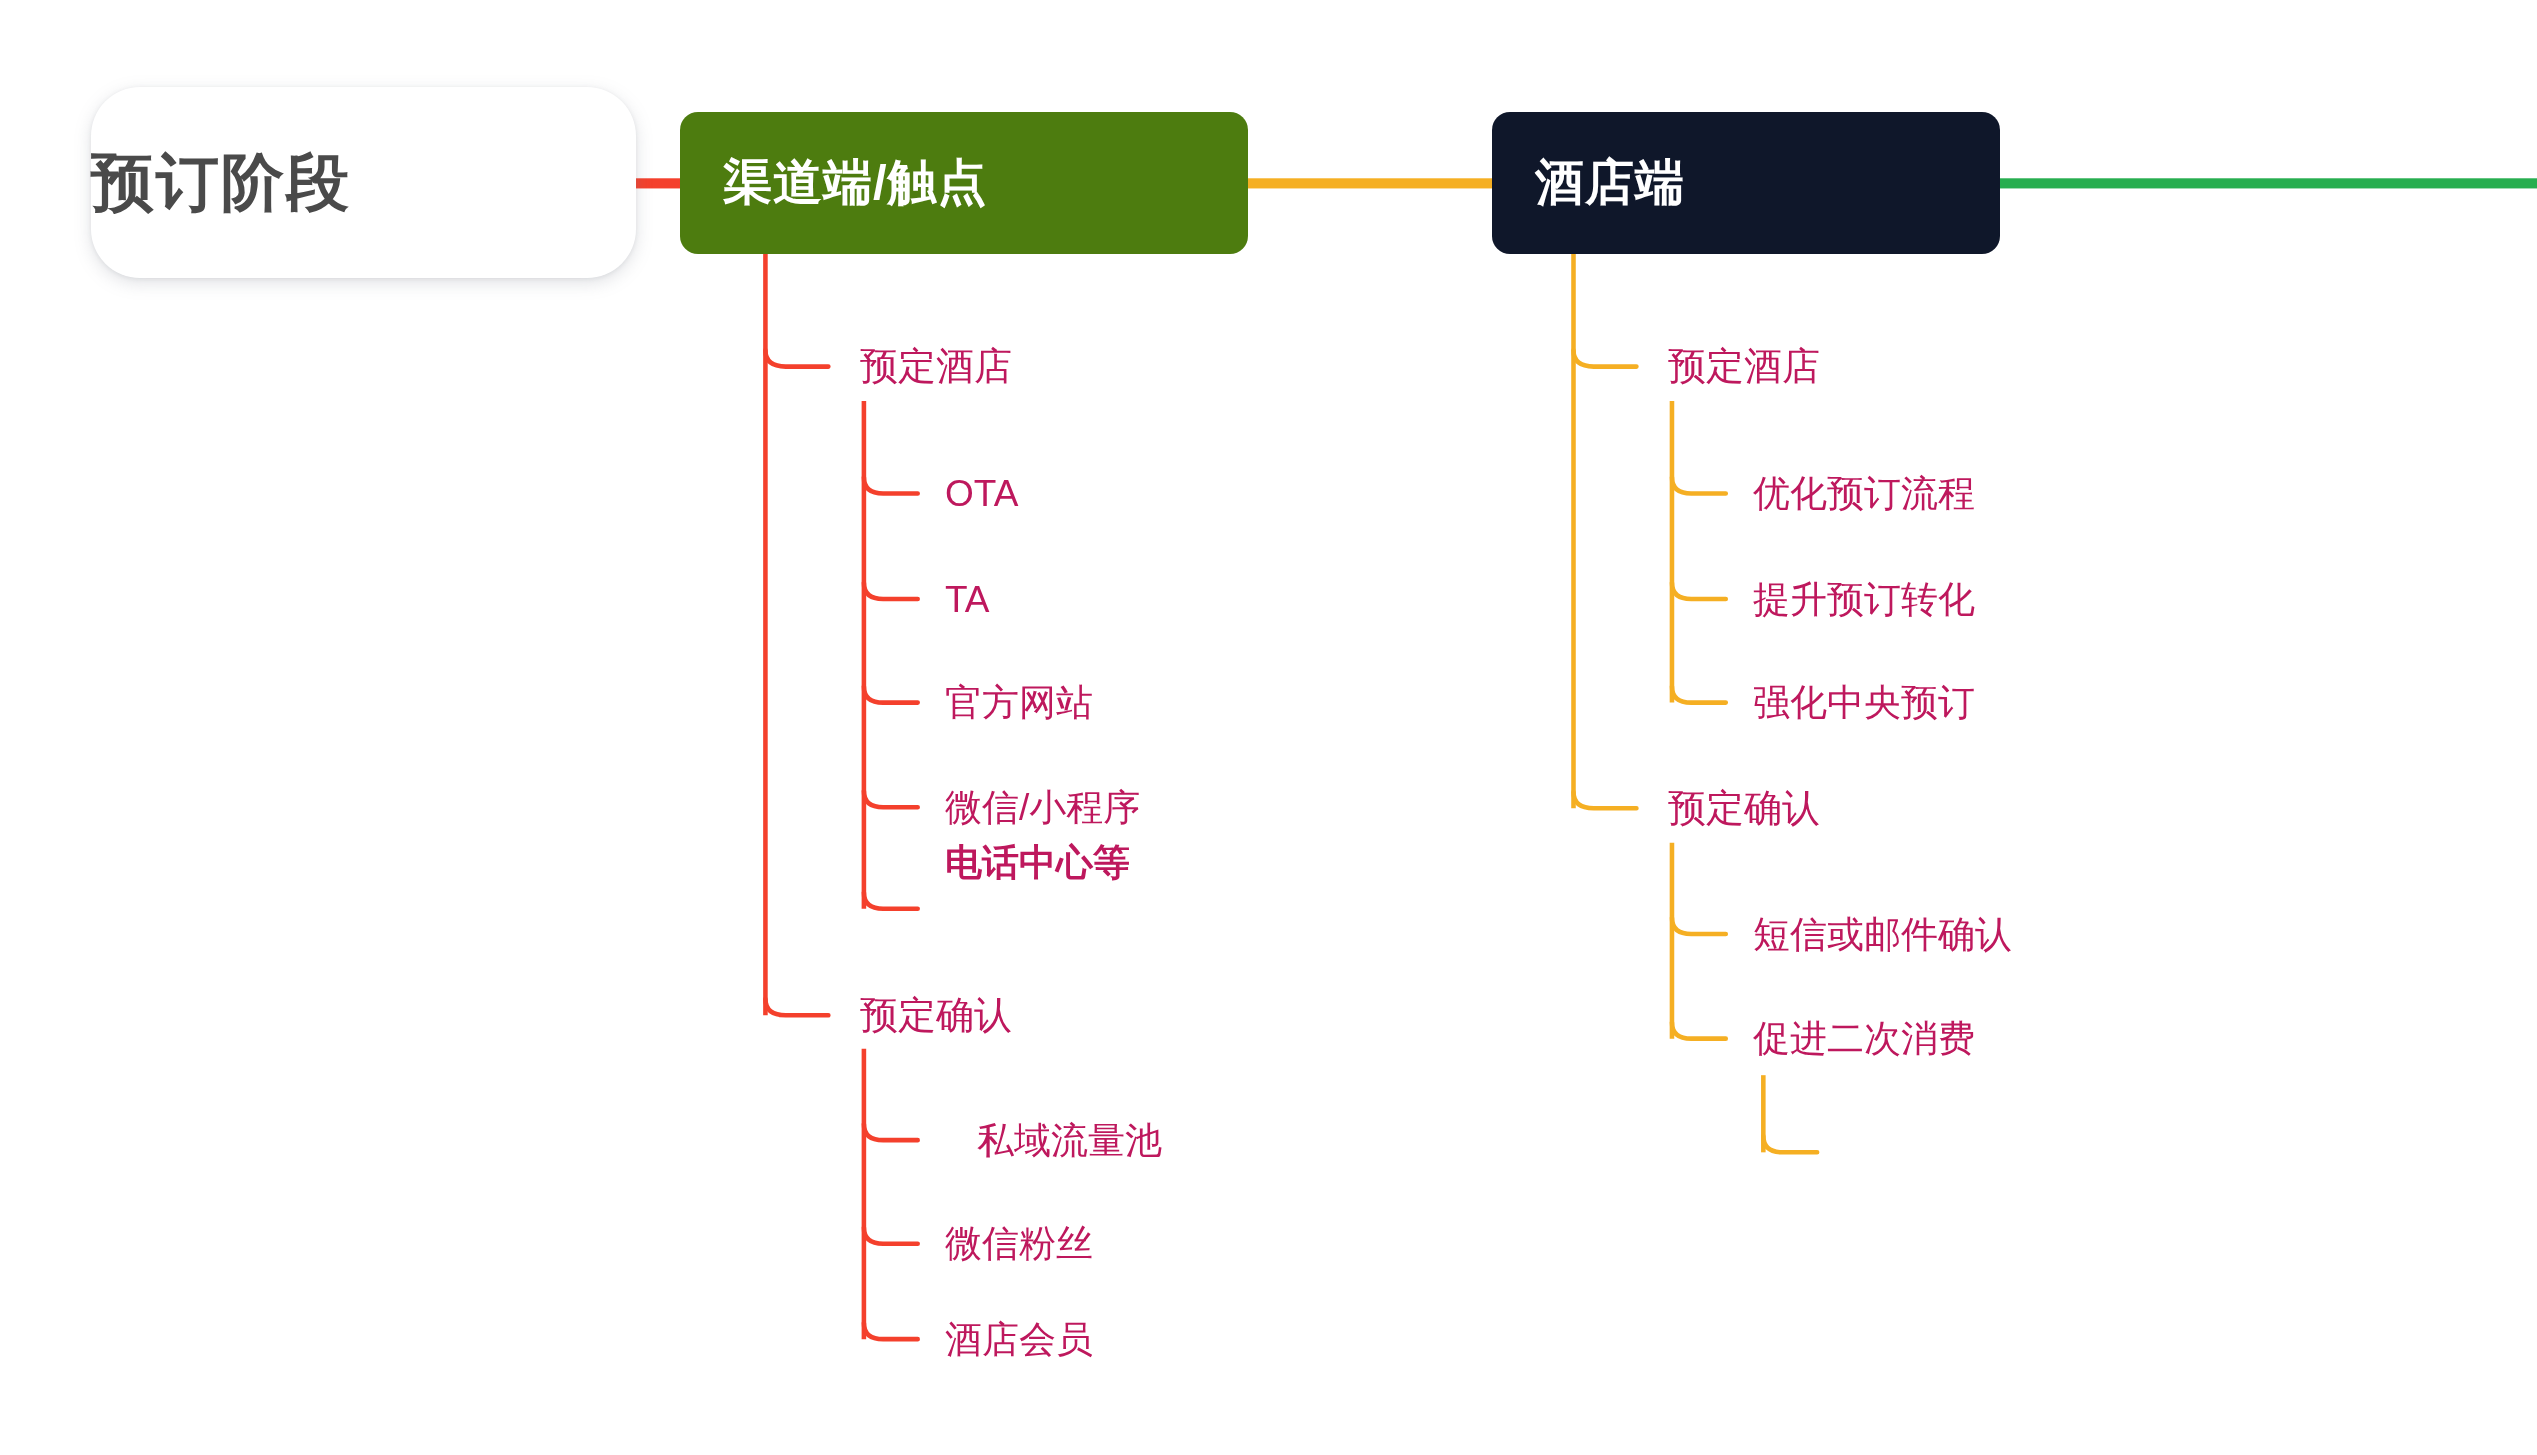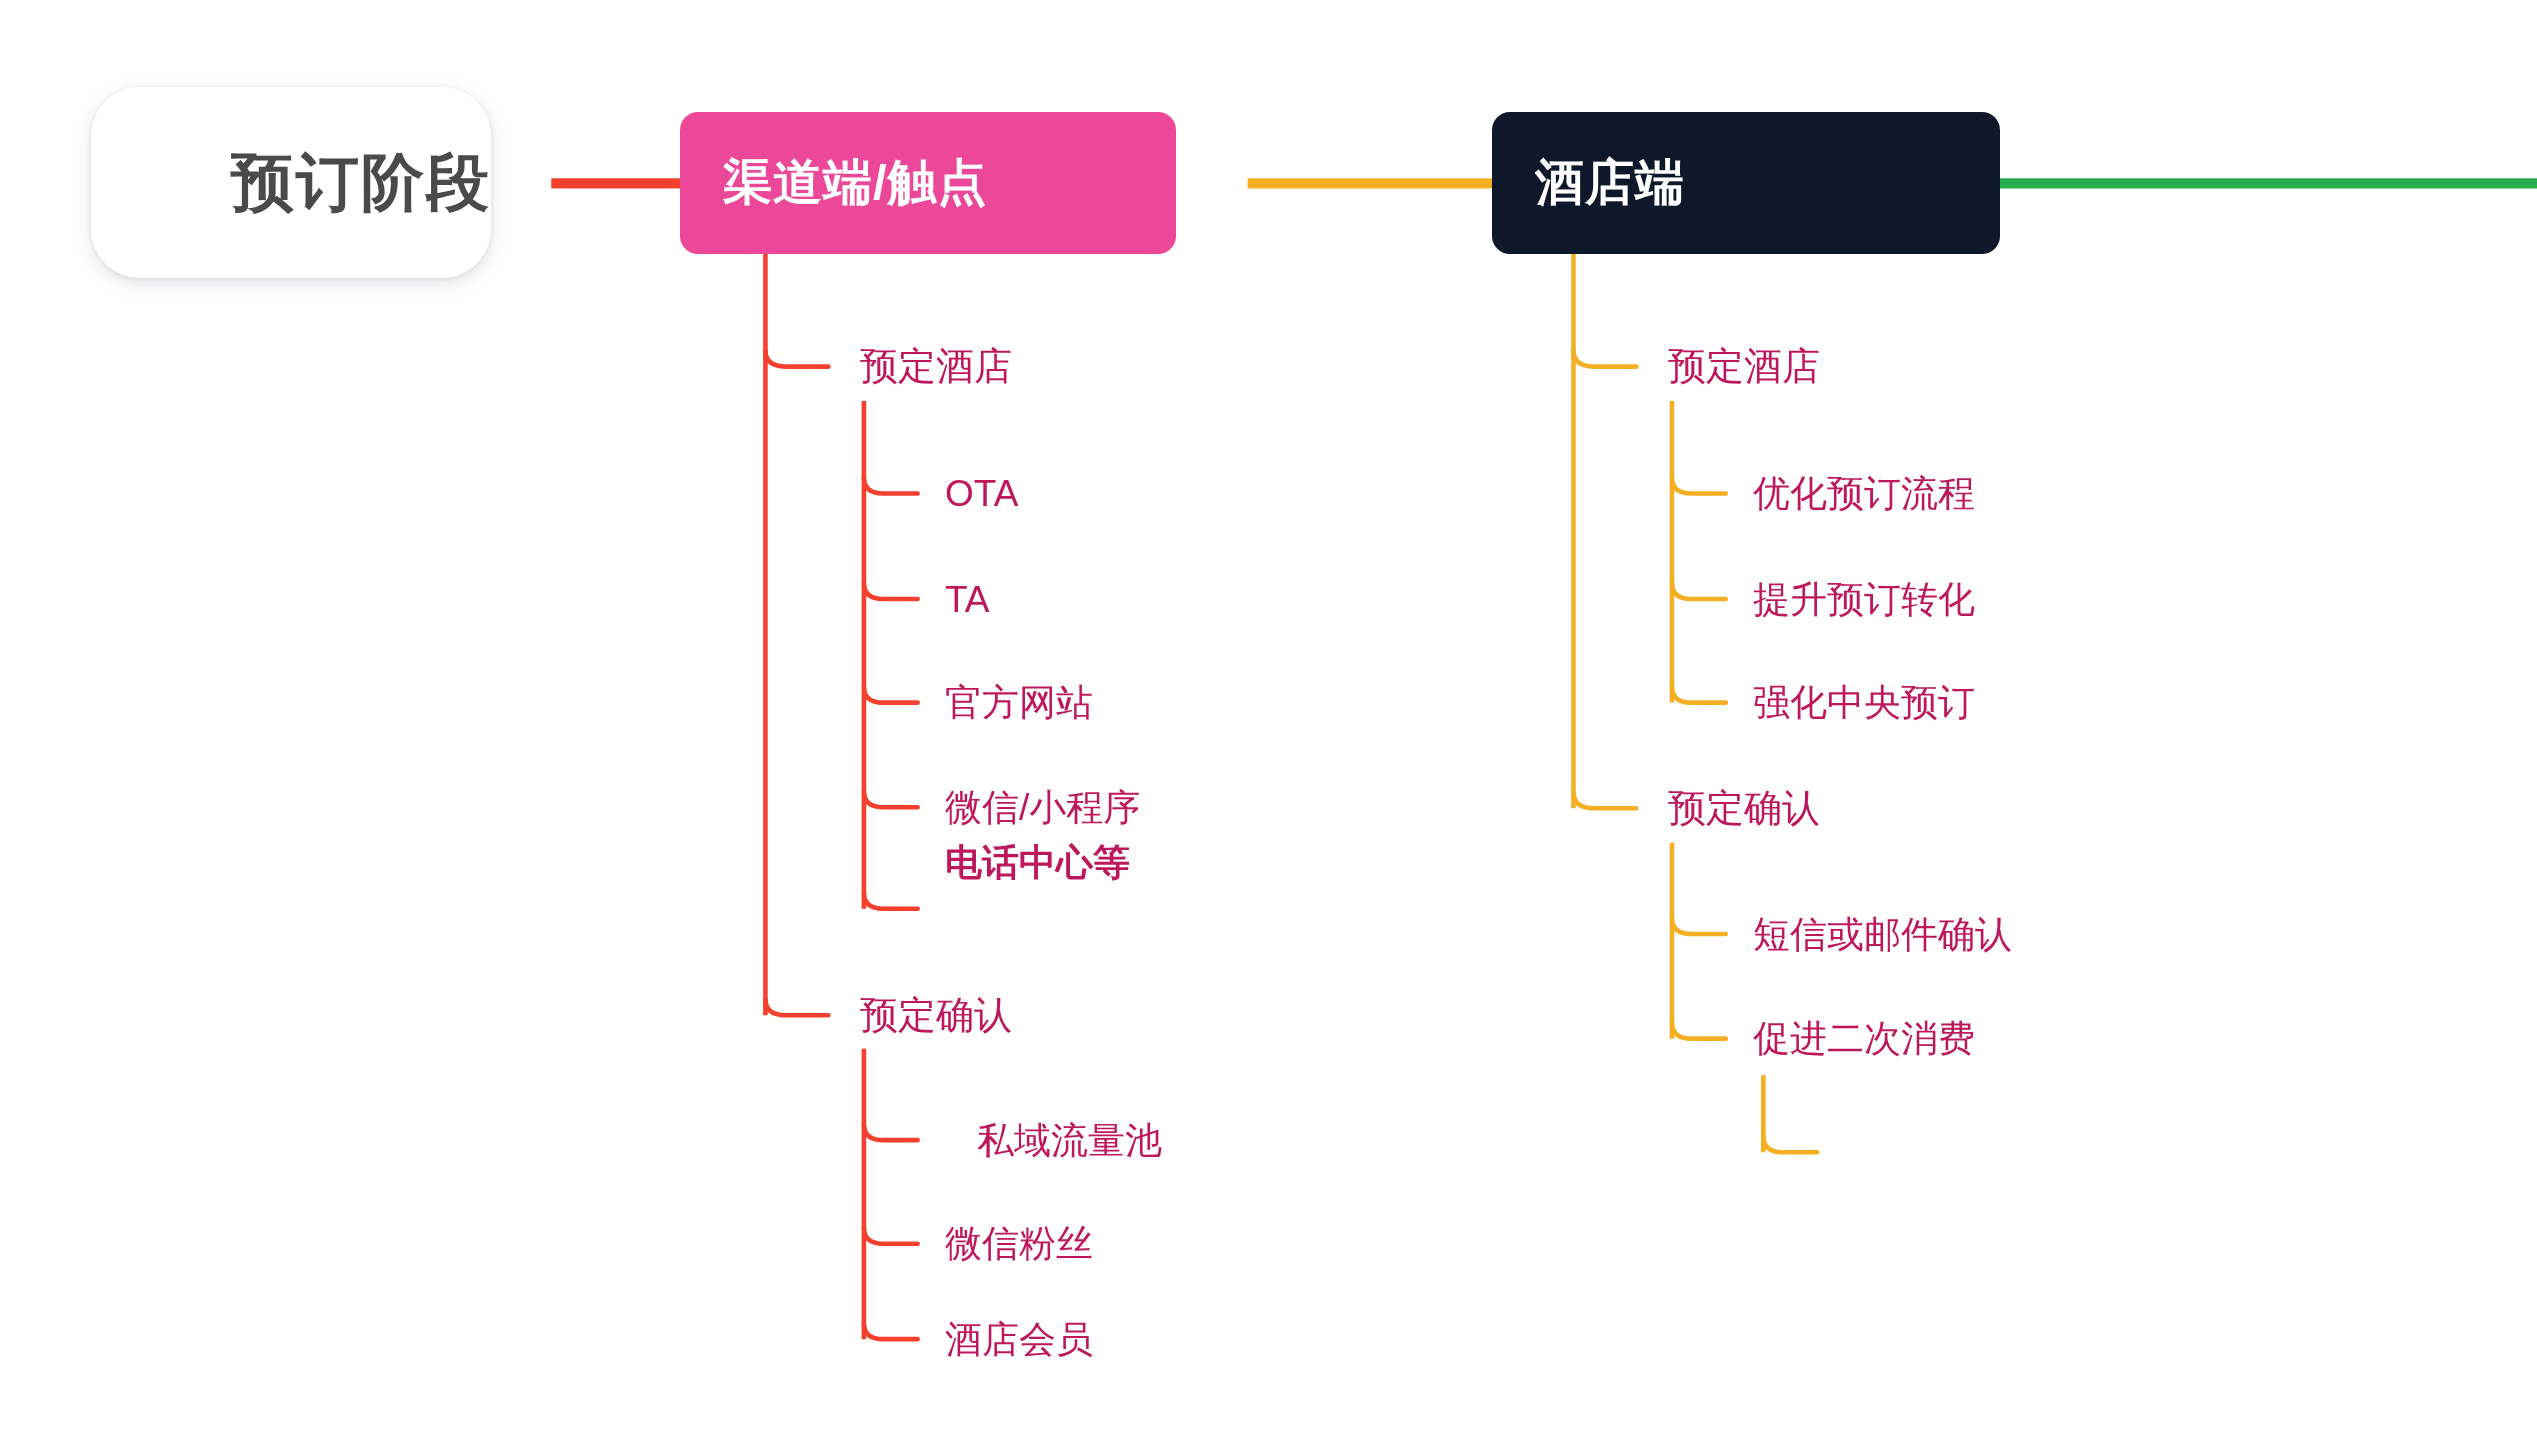--- a/index.html
+++ b/index.html
@@ -7,40 +7,40 @@
   body{
     font-family:"Liberation Sans","DejaVu Sans",sans-serif;
     width:3382px;height:1456px;position:relative;overflow:hidden;
   }
   #stage{position:absolute;left:0;top:0;width:3382px;height:1456px;}
   #wires{position:absolute;left:0;top:0;width:3382px;height:1456px;pointer-events:none;}
 
   
   .root-node{
     position:absolute;
-    left:91px;top:87px;width:400px;height:191px;
+    left:91px;top:87px;width:545px;height:191px;
     background:#ffffff;
     border-radius:49px;
     box-shadow:0 5px 17px rgba(120,125,135,.22), 0 1px 4px rgba(120,125,135,.14);
-    display:flex;align-items:center;justify-content:flex-end;
+    display:flex;align-items:center;justify-content:flex-start;
   }
   .root-node .root-label{
     font-size:63px;font-weight:bold;color:#4a4a4a;letter-spacing:2px;white-space:nowrap;
   }
 
   
   .hdr{
     position:absolute;border-radius:18px;
     display:flex;align-items:center;
     box-sizing:border-box;padding-left:43px;
   }
   .hdr .hdr-label{
     font-size:49px;font-weight:bold;color:#ffffff;white-space:nowrap;letter-spacing:1px;
   }
-  #hdr-red{left:680px;top:112px;width:496px;height:142px;background:#ec4899;}
+  #hdr-red{left:680px;top:112px;width:568px;height:142px;background:#4d7c0f;}
   #hdr-yellow{left:1492px;top:112px;width:508px;height:142px;background:#0f172a;}
 
   
   .leaf{
     position:absolute;white-space:nowrap;color:#be185d;
     transform:translateY(-50%);line-height:1;
   }
   .lvl1{font-size:38px;}
   .lvl2{font-size:37px;}
   .lvl3{font-size:38px;}

